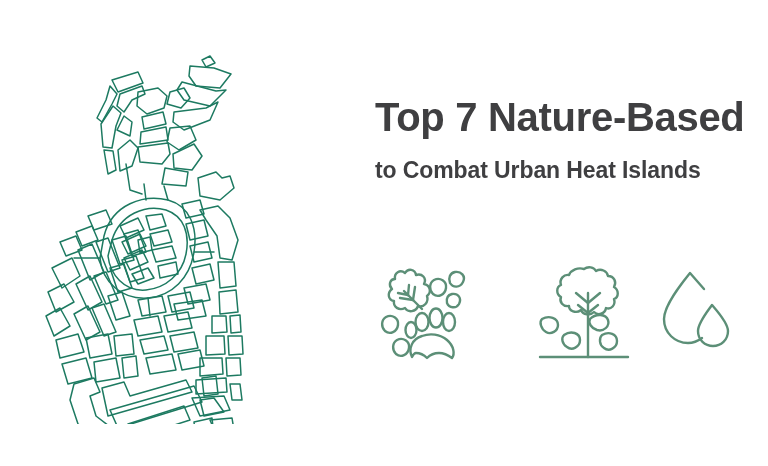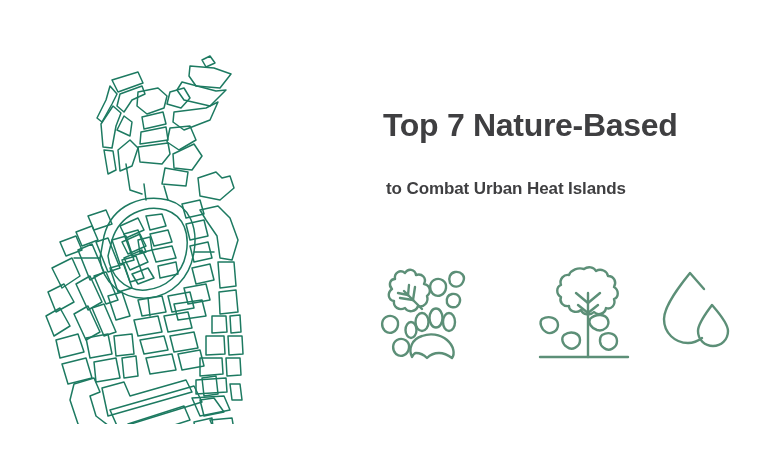--- a/index.html
+++ b/index.html
@@ -24,33 +24,33 @@
   }
   .map-panel svg{display:block;width:100%;height:100%;}
 
   
   .content{
     position:absolute;
     left:375px; top:98px;
     width:370px;
   }
   .title{
-    margin:8px;
+    margin:0;
     font-family:"Liberation Sans", sans-serif;
-    font-size:32px;
+    font-size:40px;
     line-height:39px;
     font-weight:bold;
     color:#3f3f41;
     letter-spacing:-0.3px;
   }
   .subtitle{
-    margin:11px;
+    margin:0;
     padding-top:21px;
     font-family:"Liberation Sans", sans-serif;
-    font-size:17px;
+    font-size:23px;
     line-height:24px;
     font-weight:bold;
     color:#3f3f41;
     letter-spacing:-0.1px;
   }
 
   
   .icon-row{
     position:absolute;
     left:375px; top:263px;

